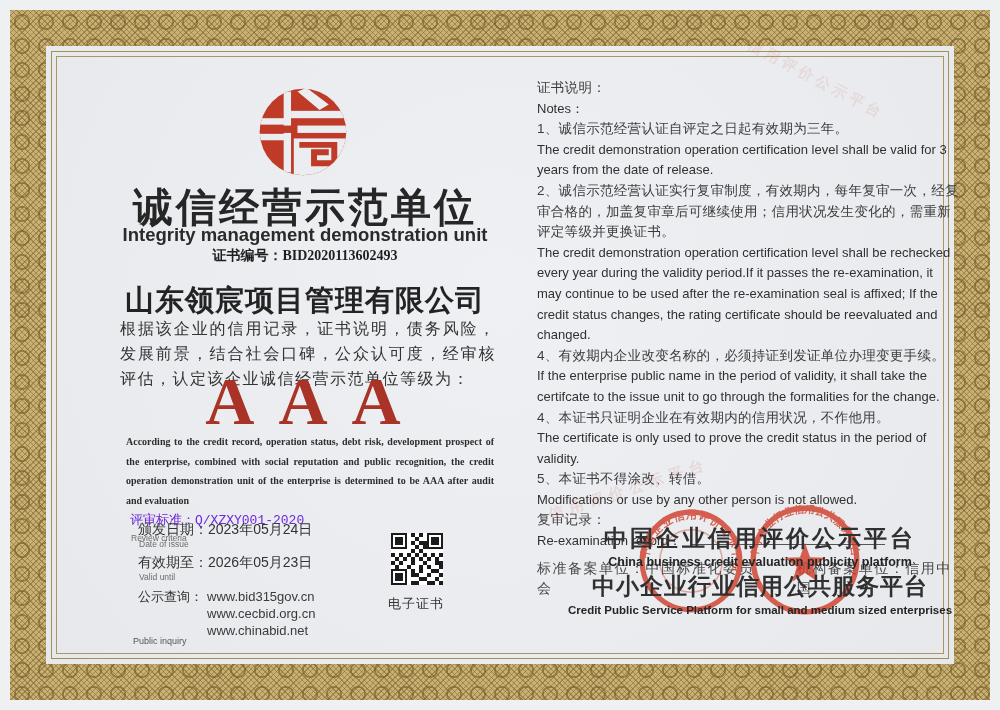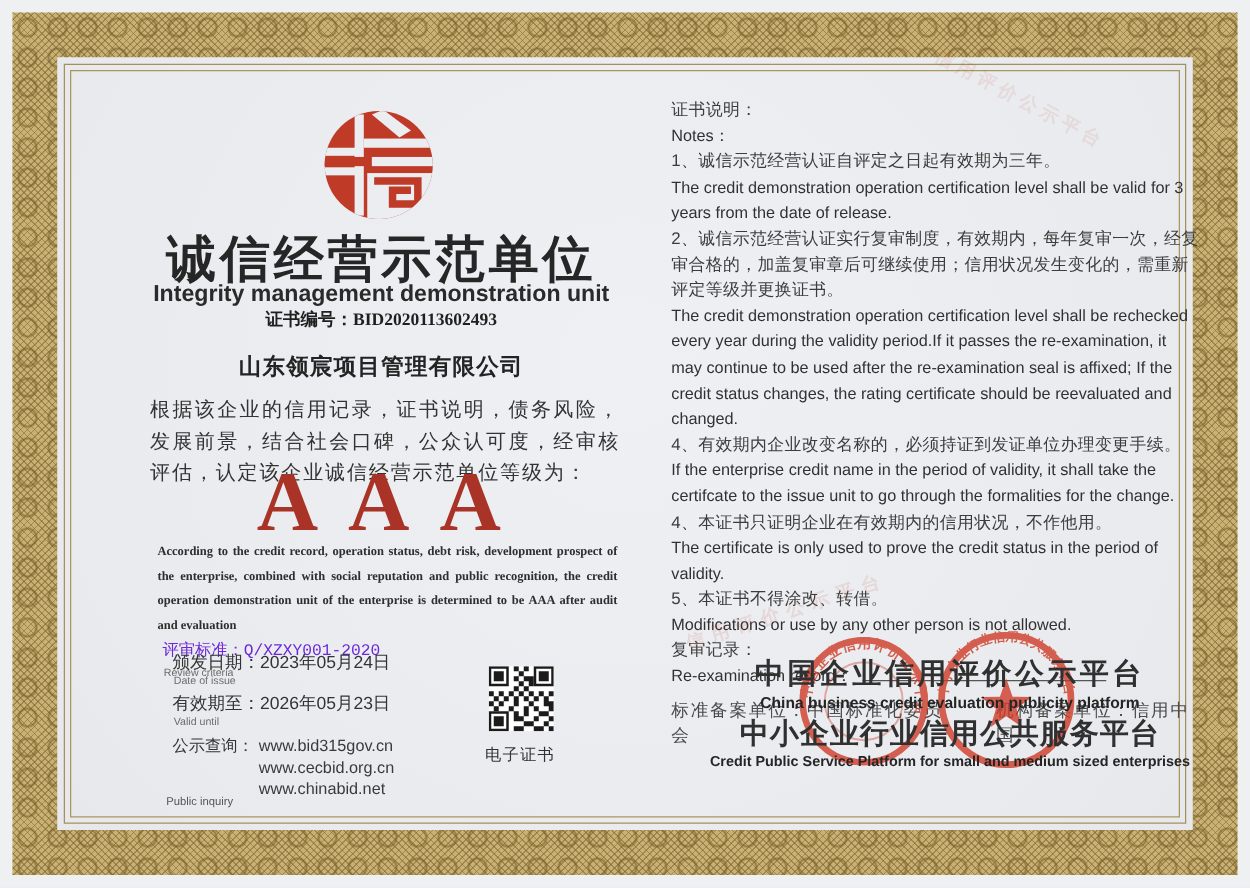--- a/index.html
+++ b/index.html
@@ -26,21 +26,21 @@
 
   
   .logo{position:absolute;left:257px;top:86px;width:92px;height:92px;}
   .title-cn{position:absolute;left:60px;top:180px;width:490px;text-align:center;
     font-size:40px;font-weight:900;letter-spacing:3px;color:#262626;}
   .title-en{position:absolute;left:60px;top:224px;width:490px;text-align:center;
     font-size:18.5px;font-weight:bold;color:#2a2a2a;}
   .cert-no{position:absolute;left:60px;top:247px;width:490px;text-align:center;
     font-size:14px;font-weight:bold;font-family:"Liberation Serif","DejaVu Serif",serif;color:#1f1f1f;}
   .company{position:absolute;left:60px;top:281px;width:490px;text-align:center;
-    font-size:18px;font-weight:bold;letter-spacing:1px;color:#232323;}
+    font-size:29px;font-weight:bold;letter-spacing:1px;color:#232323;}
   .statement-cn{position:absolute;left:120px;top:316px;width:376px;
     font-size:16px;line-height:25px;letter-spacing:1.5px;text-align:justify;color:#333;}
   .grade{position:absolute;left:60px;top:362px;width:510px;text-align:center;
     font-family:"Liberation Serif","DejaVu Serif",serif;
     font-size:68px;font-weight:bold;letter-spacing:24px;color:#a93326;}
   .statement-en{position:absolute;left:126px;top:432px;width:368px;
     font-family:"Liberation Serif","DejaVu Serif",serif;
     font-size:10px;font-weight:bold;line-height:19.5px;text-align:justify;color:#2e2e2e;}
   .review-std{position:absolute;left:130px;top:511px;font-size:13px;color:#6d28d9;font-family:Liberation Mono, monospace;}
   .review-std-en{position:absolute;left:131px;top:503px;font-size:8.5px;color:#6c6c6c;margin-top:30px;}
@@ -154,21 +154,21 @@
 <div class="qr-label">电子证书</div>
 
 <div class="notes">
   <p class="cnote">证书说明：</p>
   <p class="enote">Notes：</p>
   <p class="cnote">1、诚信示范经营认证自评定之日起有效期为三年。</p>
   <p class="enote">The credit demonstration operation certification level shall be valid for 3 years from the date of release.</p>
   <p class="cnote">2、诚信示范经营认证实行复审制度，有效期内，每年复审一次，经复审合格的，加盖复审章后可继续使用；信用状况发生变化的，需重新评定等级并更换证书。</p>
   <p class="enote">The credit demonstration operation certification level shall be rechecked every year during the validity period.If it passes the re-examination, it may continue to be used after the re-examination seal is affixed; If the credit status changes, the rating certificate should be reevaluated and changed.</p>
   <p class="cnote">4、有效期内企业改变名称的，必须持证到发证单位办理变更手续。</p>
-  <p class="enote">If the enterprise credit name in the period of validity, it shall take the certifcate to the issue unit to go through the formalities for the change.</p>
+  <p class="enote">If the enterprise public name in the period of validity, it shall take the certifcate to the issue unit to go through the formalities for the change.</p>
   <p class="cnote">4、本证书只证明企业在有效期内的信用状况，不作他用。</p>
   <p class="enote">The certificate is only used to prove the credit status in the period of validity.</p>
   <p class="cnote">5、本证书不得涂改、转借。</p>
   <p class="enote">Modifications or use by any other person is not allowed.</p>
   <p class="cnote">复审记录：</p>
   <p class="reexam-line">
     <span>Re-examination record：</span><span class="reexam-underline"></span>
   </p>
   <p class="filing">
     <span>标准备案单位：中国标准化委员会</span>

